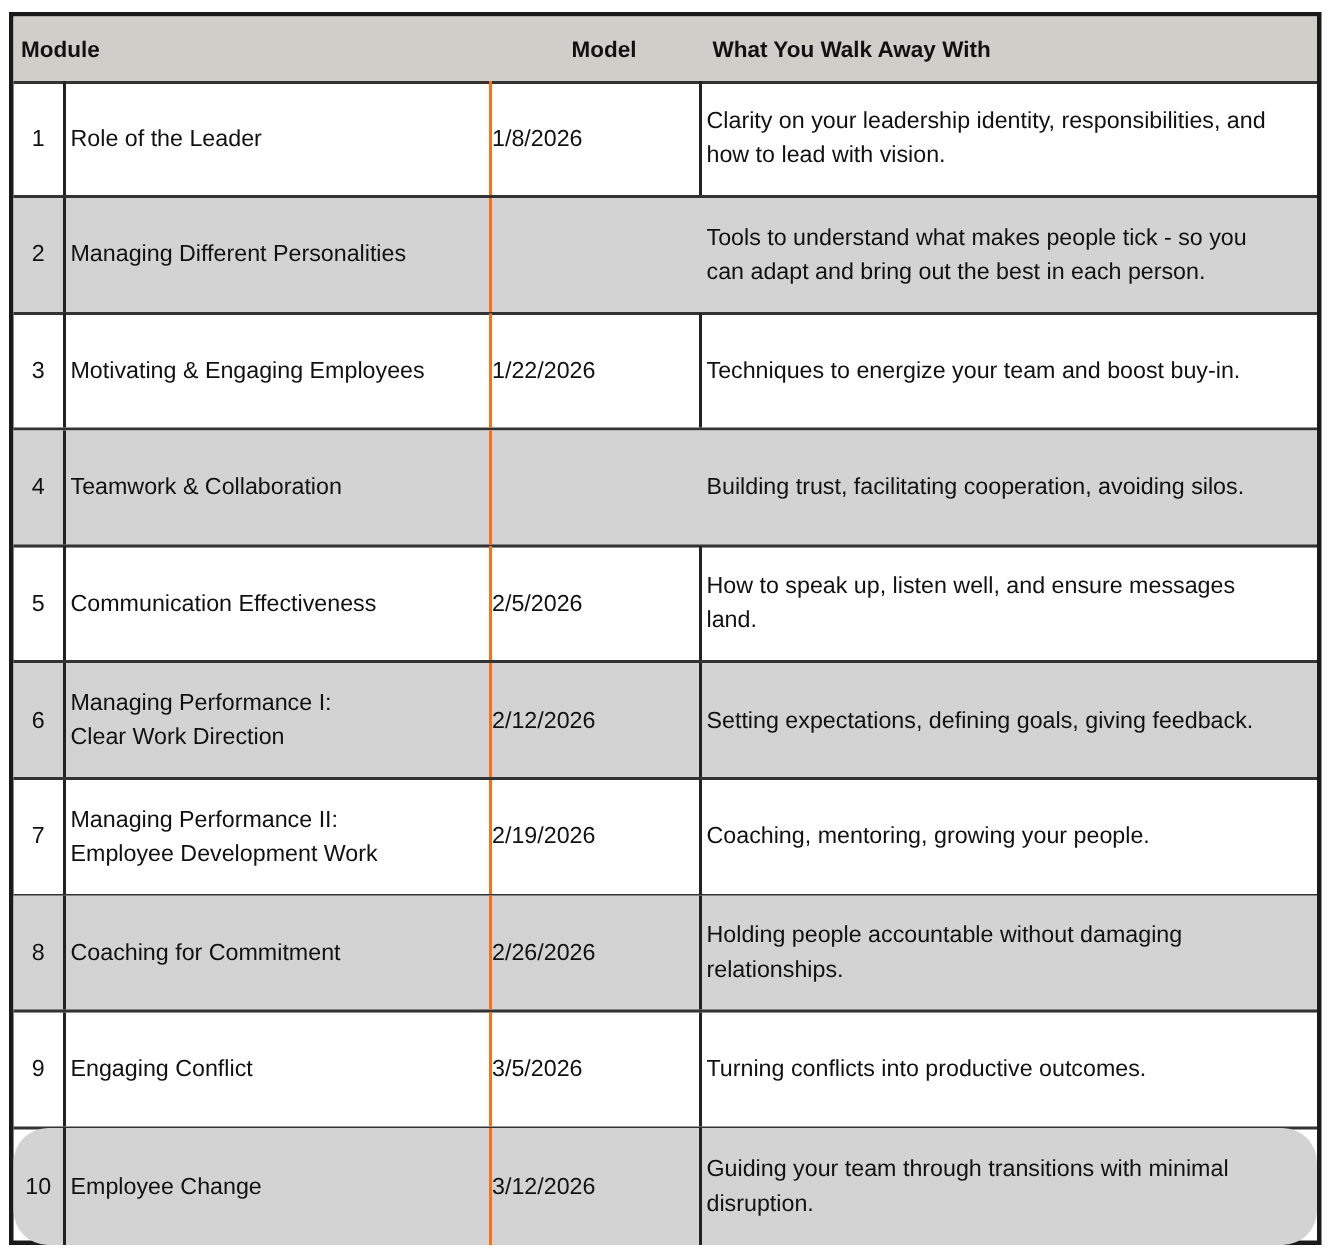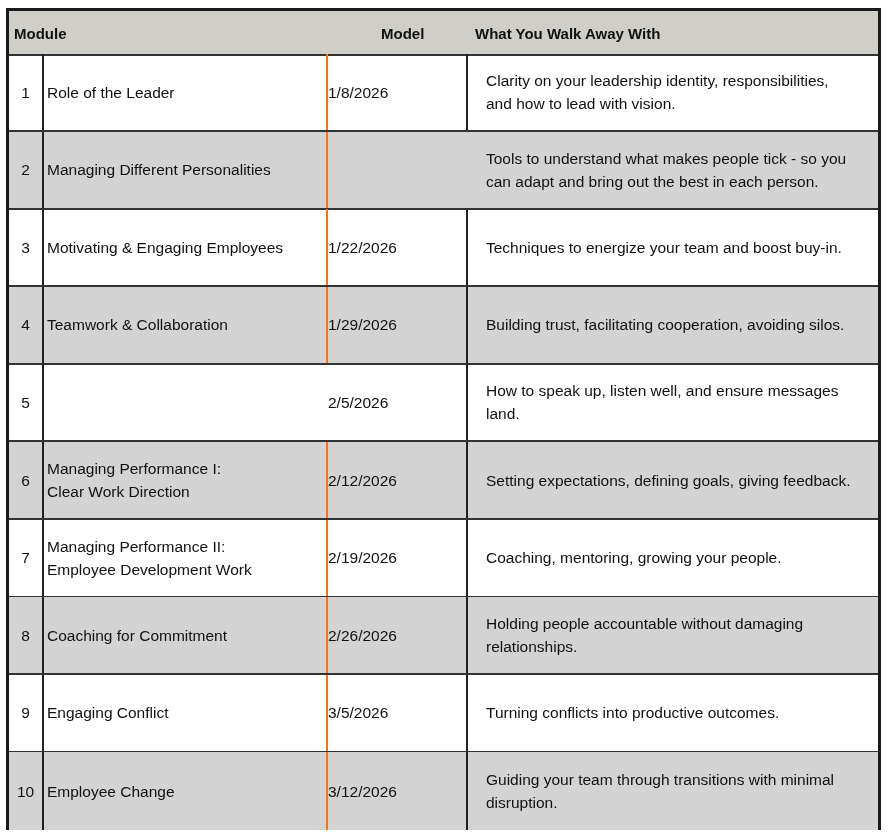--- a/index.html
+++ b/index.html
@@ -6,28 +6,28 @@
     body { width: 888px; height: 837px; position: relative; overflow: hidden;
            font-family: "Liberation Sans", "DejaVu Sans", sans-serif; color: #111; }
     .tbl { position: absolute; left: 6px; top: 8px; width: 875px; height: 822px;
            border: 3px solid #1a1a1a; box-sizing: border-box; }
     .hdr { position: absolute; left: 0; top: 0; right: 0; height: 45px;
            background: #d0cec9; border-bottom: 2px solid #333; box-sizing: border-box;
            font-weight: bold; font-size: 15px; }
     .hdr span { position: absolute; top: 14px; }
     .row { position: absolute; left: 0; right: 0; height: 78px;
            border-bottom: 2px solid #333; box-sizing: border-box; font-size: 15.5px; }
-    .row.last { border-bottom: none; }
+    .row.last { border-bottom: none; border-radius: 23px; }
     .row.gray { background: #d3d3d3; }
     .cell { position: absolute; top: 0; bottom: 0; display: flex; align-items: center;
             box-sizing: border-box; line-height: 23px; }
     .c-num { left: 0; width: 35px; justify-content: center; border-right: 2px solid #222; }
     .c-title { left: 35px; width: 284px; padding-left: 3px; border-right: 2px solid #f97316; }
     .c-date { left: 319px; width: 140px; justify-content: flex-start; border-right: 2px solid #222; }
-    .c-desc { left: 459px; right: 16px; padding-left: 18px; padding-right: 8px; }
+    .c-desc { left: 459px; right: 16px; padding-left: 3px; padding-right: 8px; }
   </style>
 </head>
 <body>
 
 <div class="tbl" id="tbl">
   <div class="hdr">
     <span style="left:5px">Module</span>
     <span style="left:372px">Model</span>
     <span style="left:466px">What You Walk Away With</span>
   </div>
@@ -70,30 +70,30 @@
         <span>Techniques to energize your team and boost buy-in.</span>
       </div>
   </div>
     <div class="row gray" style="top: 275.8px;">
     <div class="cell c-num">
         <span>4</span>
       </div>
     <div class="cell c-title">
         <div><span>Teamwork &amp; Collaboration</span><span></span></div>
       </div>
-    <div class="cell c-date">
-        <span>1/29/2026</span>
-      </div>
     <div class="cell c-desc">
         <span>Building trust, facilitating cooperation, avoiding silos.</span>
       </div>
   </div>
     <div class="row" style="top: 353.4px;">
     <div class="cell c-num">
         <span>5</span>
+      </div>
+    <div class="cell c-title">
+        <div><span>Communication Effectiveness</span><span></span></div>
       </div>
     <div class="cell c-date">
         <span>2/5/2026</span>
       </div>
     <div class="cell c-desc">
         <span>How to speak up, listen well, and ensure messages land.</span>
       </div>
   </div>
     <div class="row gray" style="top: 431px;">
     <div class="cell c-num">

